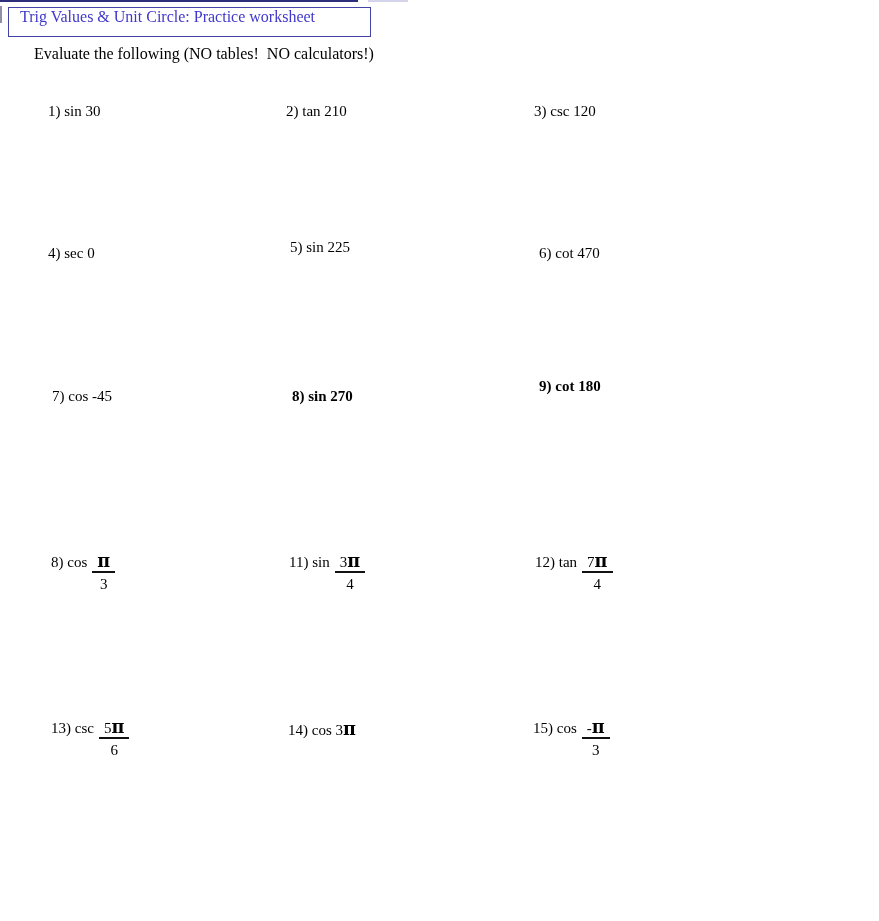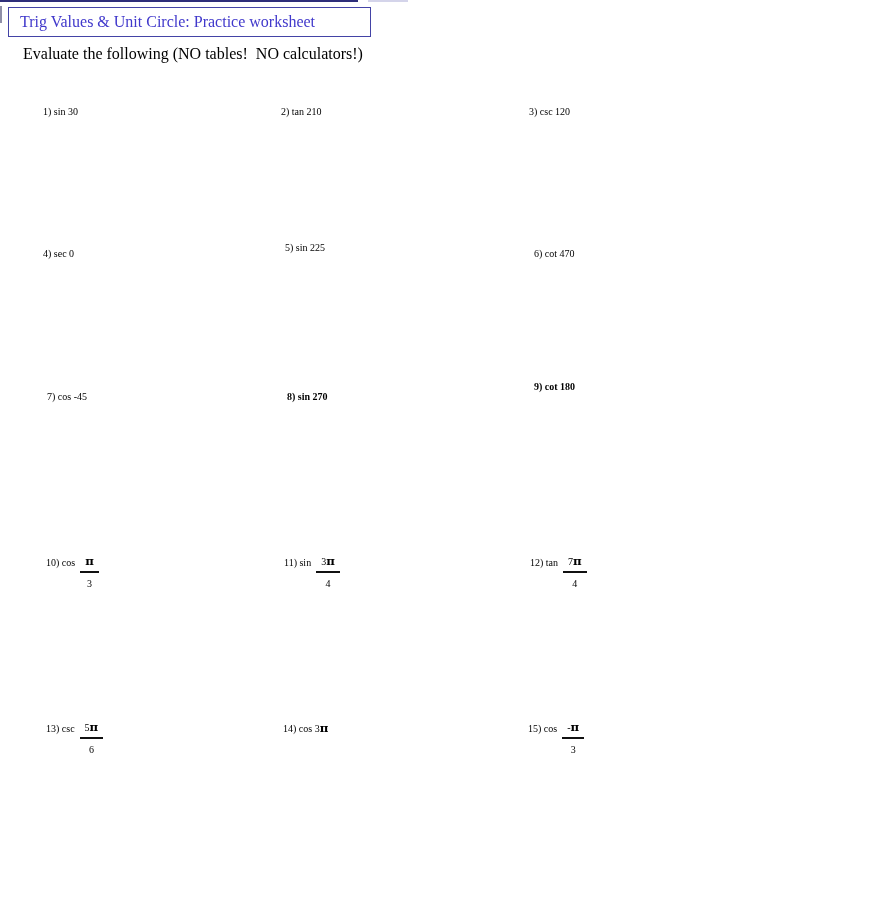--- a/index.html
+++ b/index.html
@@ -25,35 +25,35 @@
   .left-edge-fragment {
     position:absolute; left:0; top:6px;
     width:2px; height:17px;
     background:#8f8fa8;
   }
   .title-box {
     position:absolute; left:8px; top:7px;
     width:363px; height:30px;
     border:1.5px solid #4343a6;
     background:#ffffff;
-    display:flex; align-items:center;
+    display:flex; 
     padding-left:11px;
     font-size:16px;
     color:#4038cb;
     white-space:pre;
   }
   .instructions {
-    position:absolute; left:23px; top:44px;
+    position:absolute; left:34px; top:44px;
     font-size:16px; line-height:20px;
     color:#000000;
     white-space:pre;
   }
   .problem {
     position:absolute;
-    font-size:10px; line-height:19px;
+    font-size:15px; line-height:19px;
     color:#000000;
     white-space:pre;
   }
   .frac {
     display:inline-block;
     vertical-align:top;
     text-align:center;
     margin-left:5px;
   }
   .frac .num {
@@ -112,21 +112,21 @@
     <span class="piwrap">7) cos -45</span>
   </div>
   <div class="problem" style="left:277px; top:368px;font-weight:bold;">
     <span class="piwrap">8) sin 270</span>
   </div>
   <div class="problem" style="left:524px; top:358px;font-weight:bold;">
     <span class="piwrap">9) cot 180</span>
   </div>
 
   <div class="problem" style="left:36px; top:534px;">
-    <span class="piwrap">10) cos</span><span class="frac"><span class="num piwrap"><span class="pi">π</span></span><span class="den">3</span></span>
+    <span class="piwrap">8) cos</span><span class="frac"><span class="num piwrap"><span class="pi">π</span></span><span class="den">3</span></span>
   </div>
   <div class="problem" style="left:274px; top:534px;">
     <span class="piwrap">11) sin</span><span class="frac"><span class="num piwrap">3<span class="pi">π</span></span><span class="den">4</span></span>
   </div>
   <div class="problem" style="left:520px; top:534px;">
     <span class="piwrap">12) tan</span><span class="frac"><span class="num piwrap">7<span class="pi">π</span></span><span class="den">4</span></span>
   </div>
 
   <div class="problem" style="left:36px; top:700px;">
     <span class="piwrap">13) csc</span><span class="frac"><span class="num piwrap">5<span class="pi">π</span></span><span class="den">6</span></span>

